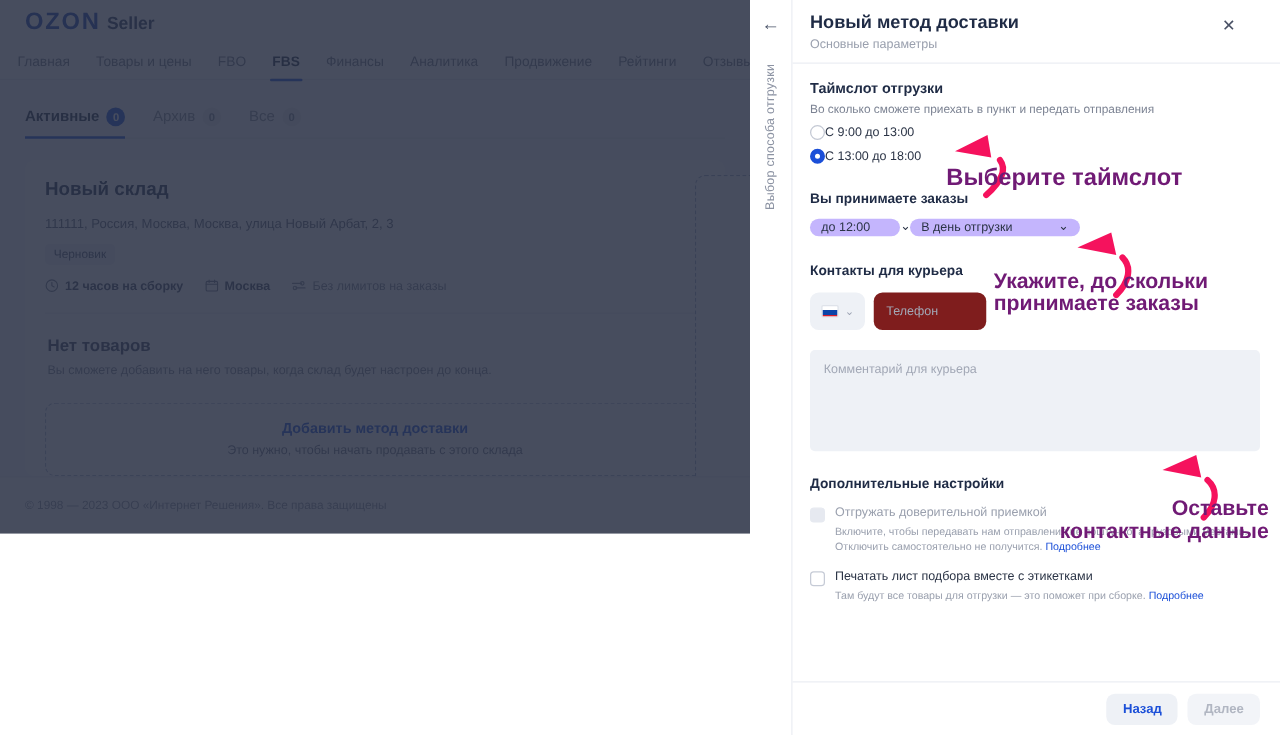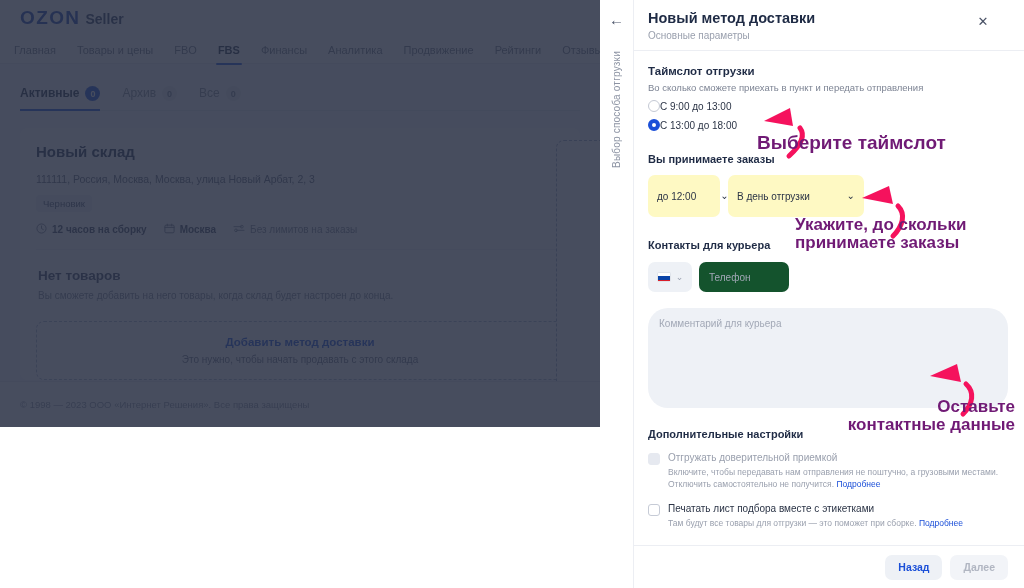--- a/index.html
+++ b/index.html
@@ -141,48 +141,48 @@
     width: 12px; height: 12px; border-radius: 50%; flex: none;
     border: 1.5px solid #c4c9d4; background: #fff;
   }
   .radio.on { border: 4px solid #1b4fd8; background: #fff; }
   .radio-label { font-size: 10px; color: #2b3446; }
 
   .field-label { font-size: 11px; font-weight: 700; color: #1f2b45; margin-top: 22px; }
 
   .select-row { display: flex; gap: 8px; margin-top: 10px; }
   .select {
-    background: #fef9c3; border-radius: 7px; height: 42px;
+    background: #c4b5fd; border-radius: 7px; height: 14px;
     display: flex; align-items: center; justify-content: space-between;
     padding: 0 9px; gap: 24px; cursor: pointer;
   }
   .select span { font-size: 10px; color: #2b3446; white-space: nowrap; }
   .sel-a { width: 72px; }
   .sel-b { width: 136px; }
   .chev { color: #9aa1b1; font-size: 9px; line-height: 1; }
 
   .phone-row { display: flex; gap: 7px; margin-top: 11px; }
   .cc-select {
     width: 44px; height: 30px; background: #eef1f6; border-radius: 7px;
     display: flex; align-items: center; justify-content: center; gap: 5px; cursor: pointer;
   }
   .flag { width: 14px; height: 10px; border-radius: 1.5px; overflow: hidden; display: block; border: .5px solid #dfe3ea; }
   .flag i { display: block; height: 3.33px; }
   .flag .w { background: #ffffff; }
   .flag .b { background: #0b44a8; }
   .flag .r { background: #d91e2a; }
   .phone-input {
-    width: 90px; height: 30px; background: #14532d; border-radius: 7px;
+    width: 90px; height: 30px; background: #7f1d1d; border-radius: 7px;
     display: flex; align-items: center; padding: 0 10px;
     font-size: 10px; color: #a2a8b6; cursor: text;
   }
 
   .comment-box {
-    margin-top: 16px; background: #eef1f6; border-radius: 20px;
-    height: 100px; padding: 10px 11px; font-size: 10px; color: #a2a8b6; cursor: text;
+    margin-top: 16px; background: #eef1f6; border-radius: 4px;
+    height: 81px; padding: 10px 11px; font-size: 10px; color: #a2a8b6; cursor: text;
   }
 
   .extra-title { font-size: 11px; font-weight: 700; color: #1f2b45; margin-top: 20px; }
 
   .cb-row { display: flex; gap: 8px; margin-top: 12px; }
   .cb {
     width: 12px; height: 12px; border-radius: 3px; flex: none; margin-top: 1px;
     border: 1.5px solid #c6cbd6; background: #fff;
   }
   .cb.disabled { background: #e6e9f0; border-color: #e6e9f0; }

